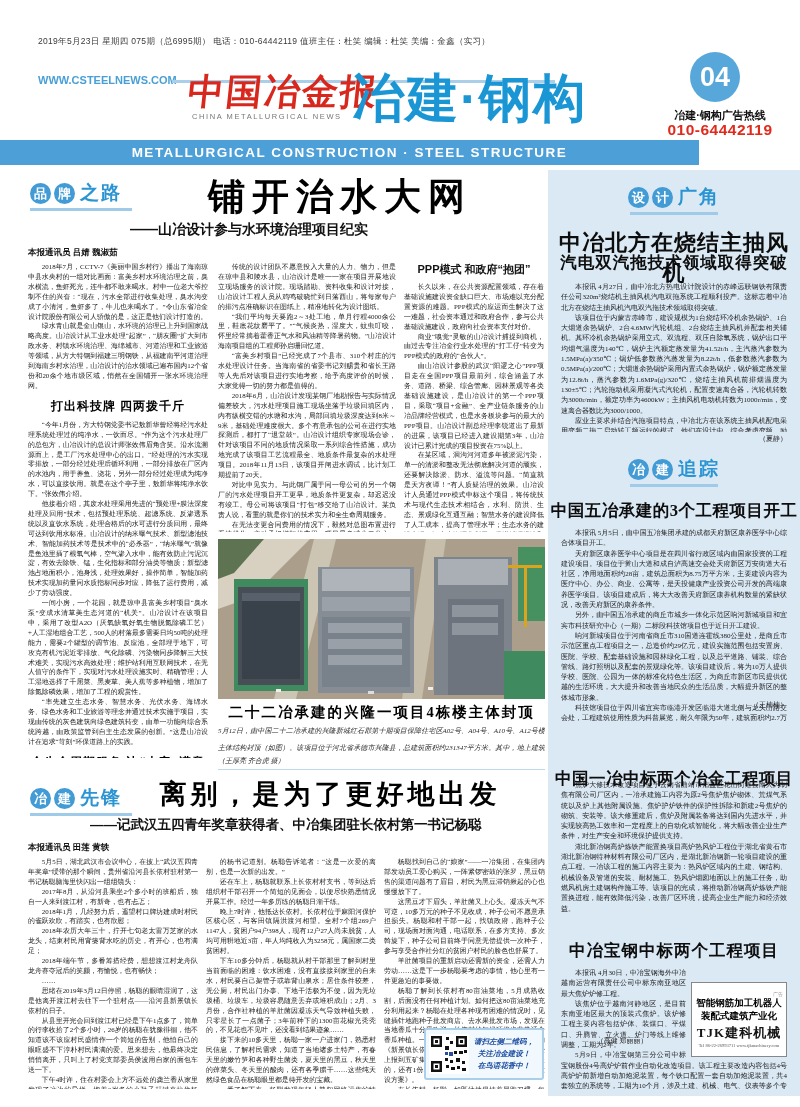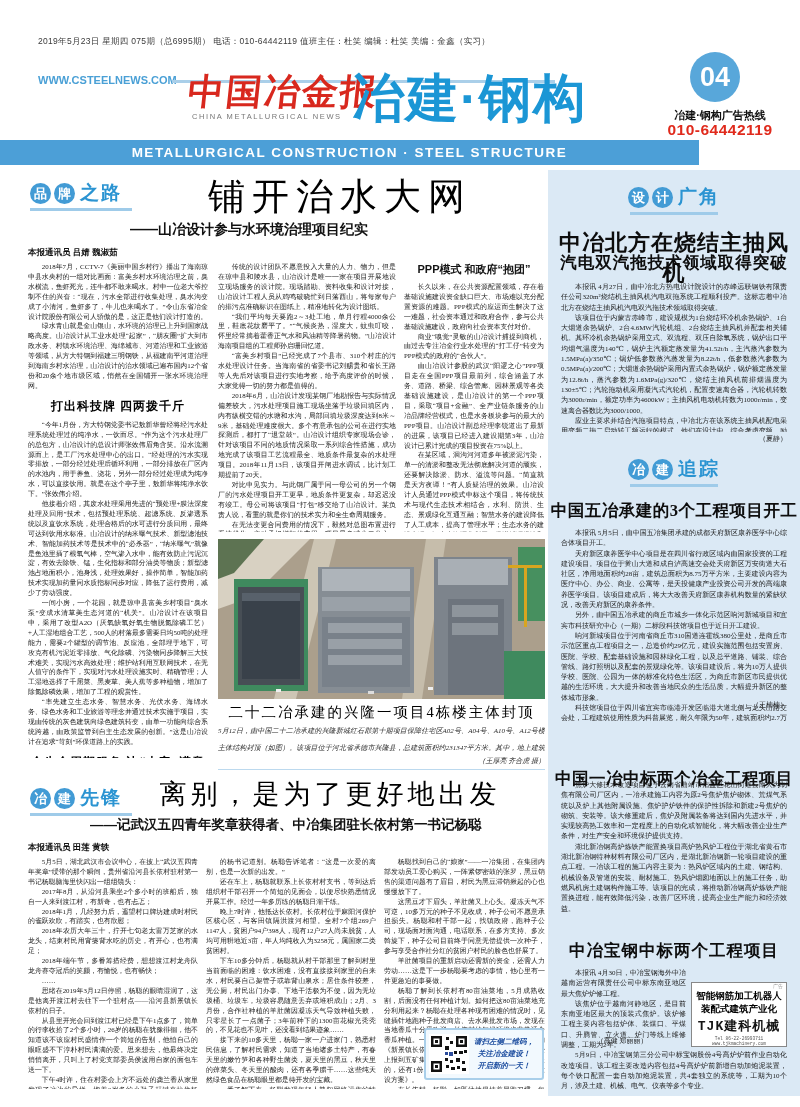--- a/index.html
+++ b/index.html
@@ -11,37 +11,37 @@
 .badge{display:flex;align-items:center}
 .badge .bc{width:21px;height:21px;border-radius:50%;background:#429bd5;color:#fff;font:bold 13px/21px "Liberation Sans","DejaVu Sans",sans-serif;text-align:center;margin-right:3px}
 .badge .bl{color:#2b94d2;font-family:"Liberation Sans","DejaVu Sans",sans-serif;font-weight:bold;font-size:19px;letter-spacing:2px;margin-left:2px}
 .bline{background:#9fcbe9;height:3px}
 
 .colbody{overflow:hidden}
 .colbody p{font-size:6.9px;line-height:9.9px;text-align:justify;text-indent:2em;margin:0;color:#1a1a1a}
 .inhead{font-weight:bold;font-size:12px;text-align:center;margin:7px 0 5px;letter-spacing:1px;color:#000}
 .c3head{font-weight:bold;font-size:11px;text-align:center;margin:0 0 5px;font-family:"Liberation Sans","DejaVu Sans",sans-serif}
 
-.h-main{font-weight:normal;color:#000;text-align:center}
+.h-main{font-weight:bold;color:#000;text-align:center}
 .subtt{font-family:"Liberation Sans","DejaVu Sans",sans-serif;font-weight:bold;text-align:left;color:#111}
 .byline{font-family:"Liberation Sans","DejaVu Sans",sans-serif;font-weight:bold;font-size:8.5px;color:#111}
 
 #panel{background:#dbe9f5;position:absolute}
 .sidebody{overflow:hidden}
 .sidebody p{font-size:7px;line-height:10.3px;text-align:justify;text-indent:2em;margin:0;color:#1a1a1a}
 .side-h{font-weight:bold;text-align:center;color:#0d0d0d;position:absolute;width:100%}
 .credit{font-size:7px;color:#1a1a1a;text-align:right}
 .cent{left:50%;transform:translateX(-50%)}
 
 #capText{font-style:italic;font-size:7px;line-height:17px;text-align:justify;color:#2a2a2a}
 
 #qrbox{background:#f2f9fe;border:2px solid #a9cfea;border-radius:3px;display:flex;align-items:center;padding:3px}
 #qrbox .qtxt{flex:1;text-align:center;font-style:italic;font-weight:bold;font-size:7.5px;line-height:12px;color:#1f4fa0}
 
-.adbox{float:right;width:96px;background:#fff;border:1px solid #888;padding:0 3px;margin:14px 0 2px 5px;text-align:center;font-family:Liberation Mono, monospace}
+.adbox{float:right;width:96px;background:#fff;border:1px solid #888;padding:8px 3px;margin:14px 0 2px 5px;text-align:center;font-family:Liberation Serif, serif}
 .adbox .adlabel{font-size:5px;color:#999;text-align:right}
 .adbox .adl1{font-size:9.5px;font-weight:bold;color:#000}
 .adbox .adbrand{font-size:13px;font-weight:900;letter-spacing:1px;margin-top:1px}
 .adbox .adtel{font-size:4.5px;color:#555;margin-top:1px}
 </style>
 </head>
 <body>
 
 <div class="abs sans" style="left:38px;top:36px;font-size:8.5px;color:#3a3a3a;letter-spacing:0.3px">2019年5月23日 星期四 075期（总6995期） 电话：010-64442119 值班主任：杜笑 编辑：杜笑 美编：金鑫（实习）</div>
 <div class="abs sans" style="left:38px;top:74px;font-size:11px;font-weight:bold;color:#4aa0d6">WWW.CSTEELNEWS.COM</div>
@@ -133,21 +133,21 @@
     <rect x="306" y="26" width="3" height="62" fill="#d9a520"></rect>
     <rect x="290" y="26" width="34" height="3" fill="#d9a520"></rect>
     <rect x="58" y="150" width="5" height="3" fill="#eee"></rect>
     <rect x="150" y="152" width="6" height="3" fill="#ddd"></rect>
     <rect x="210" y="148" width="5" height="3" fill="#eee"></rect>
   </svg>
 </div>
 
 <div class="abs h-main" style="left:218px;top:703px;width:327px;font-size:14.5px;letter-spacing:2px">二十二冶承建的兴隆一项目4栋楼主体封顶</div>
 <div class="abs" id="capText" style="left:218px;top:723px;width:327px;height:34px;overflow:hidden">5月12日，由中国二十二冶承建的兴隆新城红石郡第十期项目保障住宅区A02号、A04号、A10号、A12号楼主体结构封顶（如图）。该项目位于河北省承德市兴隆县，总建筑面积约231347平方米。其中，地上建筑面积约162997平方米，地下建筑面积约68349平方米。</div>
-<div class="abs" style="left:218px;top:756px;width:327px;text-align:right;font-size:7px;font-style:italic;color:#2a2a2a">（王厚亮 齐合虎 摄）</div>
+<div class="abs" style="left:218px;top:756px;width:327px;font-size:7px;font-style:italic;color:#2a2a2a">（王厚亮 齐合虎 摄）</div>
 <div class="abs" style="left:218px;top:769px;width:327px;height:1px;background:#bcd9ee"></div>
 
 <div class="abs badge" style="left:30px;top:785px">
   <span class="bc">冶</span>
   <span class="bc">建</span>
   <span class="bl">先锋</span>
 </div>
 <div class="abs bline" style="left:30px;top:813px;width:102px"></div>
 
 <div class="abs h-main" style="left:110px;top:776px;width:440px;font-size:27px;letter-spacing:4px">离别，是为了更好地出发</div>
@@ -212,21 +212,21 @@
     <rect x="27" y="24" width="4" height="4" fill="#111"></rect>
       <rect x="33" y="27" width="3" height="3" fill="#111"></rect>
     <rect x="17" y="31" width="3" height="3" fill="#111"></rect>
       <rect x="22" y="33" width="4" height="3" fill="#111"></rect>
     <rect x="28" y="32" width="3" height="3" fill="#111"></rect>
       <rect x="33" y="34" width="4" height="3" fill="#111"></rect>
   </svg>
   <div class="qtxt">
     <div>请扫左侧二维码，</div>
     <div>关注冶金建设！</div>
-    <div>开启新的一天！</div>
+    <div>在鸟语花香中！</div>
   </div>
 </div>
 
 <div id="panel" style="left:548px;top:170px;width:252px;height:926px">
 
   <div class="abs badge cent" style="top:14px">
     <span class="bc">设</span>
     <span class="bc">计</span>
     <span class="bl">广角</span>
   </div>

